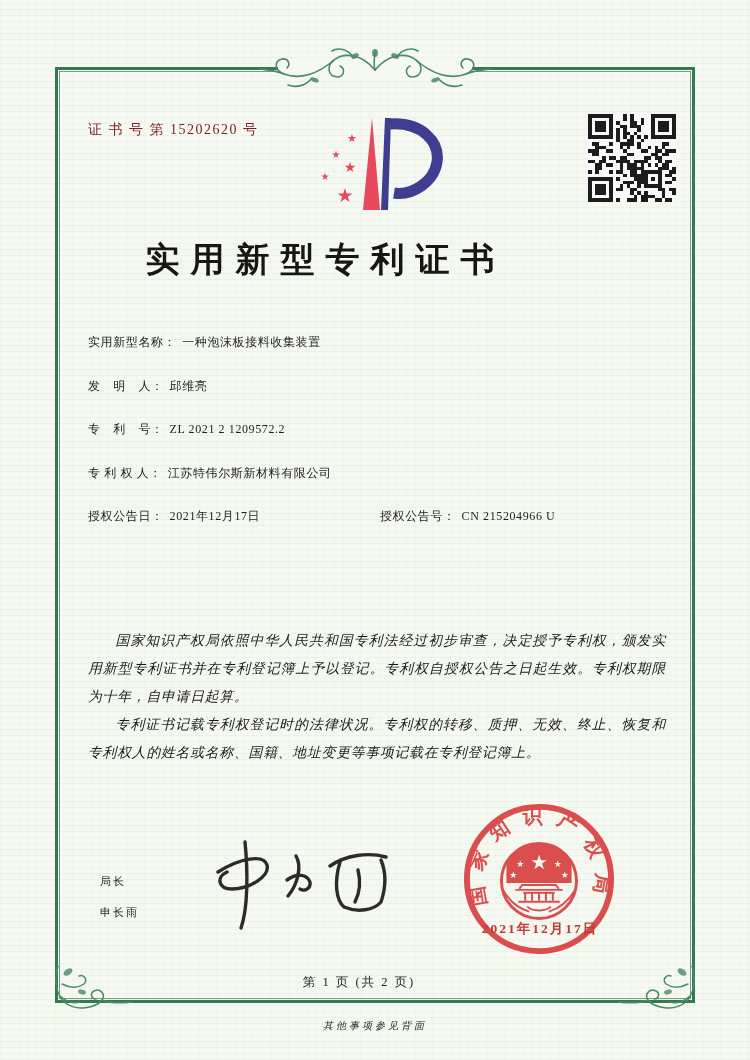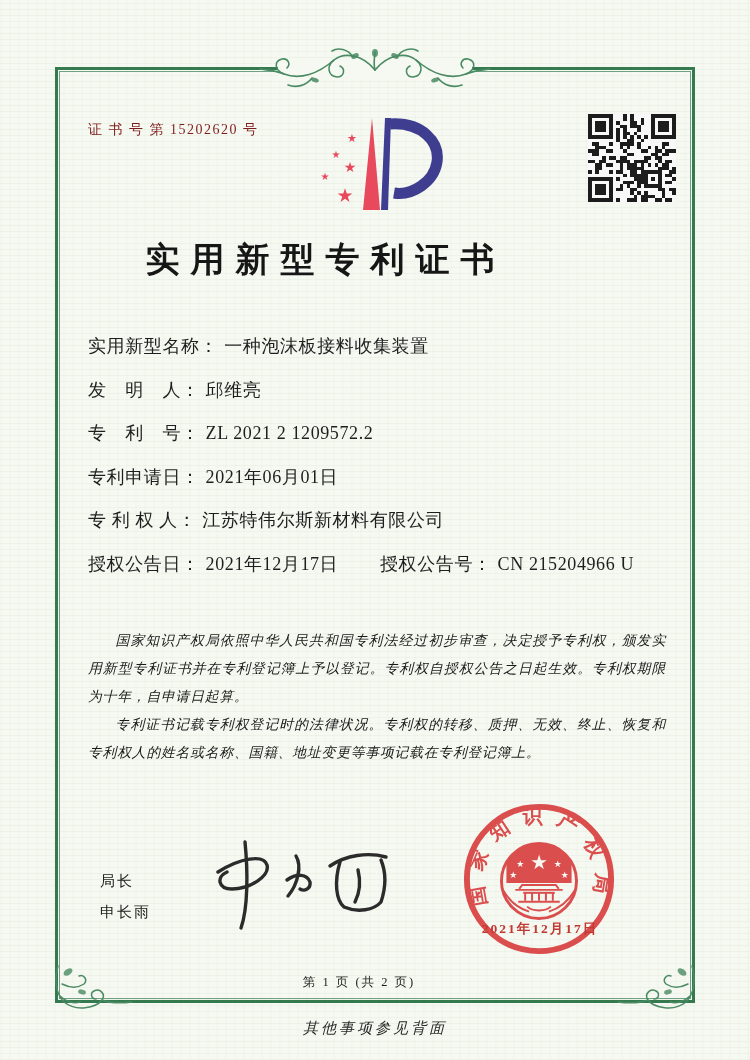--- a/index.html
+++ b/index.html
@@ -26,45 +26,45 @@
   .cert-no { left:88px; top:121px; font-size:14px; letter-spacing:1.5px; color:#7f1d1d; }
 
   .logo { left:300px; top:116px; width:145px; height:100px; }
   .qr { left:588px; top:114px; width:88px; height:88px; }
 
   .title {
     left:0; top:237px; width:640px; text-align:center;
     font-size:34px; font-weight:bold; letter-spacing:11px; text-indent:11px; color:#161616;
   }
 
-  .fields { left:88px; top:334px; width:585px; font-size:18px; letter-spacing:0.6px; }
+  .fields { left:88px; top:334px; width:585px; font-size:12px; letter-spacing:0.6px; }
   .field-row { position:relative; height:15px; margin-bottom:28.5px; white-space:nowrap; }
   .field-label { white-space:pre; }
   .field-value { margin-left:6px; }
   .grant-col2 { position:absolute; left:268px; top:0;margin-left:24px; }
 
   .body-text {
     left:88px; top:627px; width:578px; font-size:13.8px; line-height:28px;
     font-style:italic; letter-spacing:0.8px; text-align:justify; color:#1a1a1a;
   }
   .body-text p { text-indent:2em; }
 
-  .signer { left:100px; top:866px; font-size:15px; line-height:31px; letter-spacing:2px; color:#222; }
+  .signer { left:100px; top:866px; font-size:11px; line-height:31px; letter-spacing:2px; color:#222; }
   .signature { left:190px; top:832px; width:220px; height:105px; }
 
   .seal { left:460px; top:800px; width:158px; height:158px; }
   .seal-date {
     left:452px; top:920px; width:176px; text-align:center;
     font-size:13.5px; letter-spacing:2px; color:var(--date-red,#c23a34); font-weight:bold;
   }
 
   .page-no { left:4px; top:974px; width:710px; text-align:center; font-size:12.5px; letter-spacing:2px; }
   .back-note {
     left:0; top:1019px; width:750px; text-align:center;
-    font-size:15px; font-style:italic; letter-spacing:3px; color:#2a2a2a;
+    font-size:10px; font-style:italic; letter-spacing:3px; color:#2a2a2a;
   }
 
   .ornament-top { left:258px; top:44px; width:234px; height:48px; }
   .corner-bl { left:48px; top:962px; width:86px; height:56px; }
   .corner-br { left:616px; top:962px; width:86px; height:56px; }
 </style>
 </head>
 <body>
 
 <div class="page" style="--green: #35794f; --date-red: #c23a34;">
@@ -350,23 +350,20 @@
     <div class="field-row">
       <span class="field-label">实用新型名称：</span><span class="field-value">一种泡沫板接料收集装置</span>
     </div>
     <div class="field-row">
       <span class="field-label">发　明　人：</span><span class="field-value">邱维亮</span>
     </div>
     <div class="field-row">
       <span class="field-label">专　利　号：</span><span class="field-value">ZL 2021 2 1209572.2</span>
     </div>
     <div class="field-row">
-      <span class="field-label">专利申请日：</span><span class="field-value">2021年06月01日</span>
-    </div>
-    <div class="field-row">
       <span class="field-label">专 利 权 人：</span><span class="field-value">江苏特伟尔斯新材料有限公司</span>
     </div>
     <div class="field-row">
       <span class="field-label">授权公告日：</span><span class="field-value">2021年12月17日</span>
       <span class="grant-col2">
         <span class="field-label">授权公告号：</span><span class="field-value">CN 215204966 U</span>
       </span>
     </div>
   </div>
 

